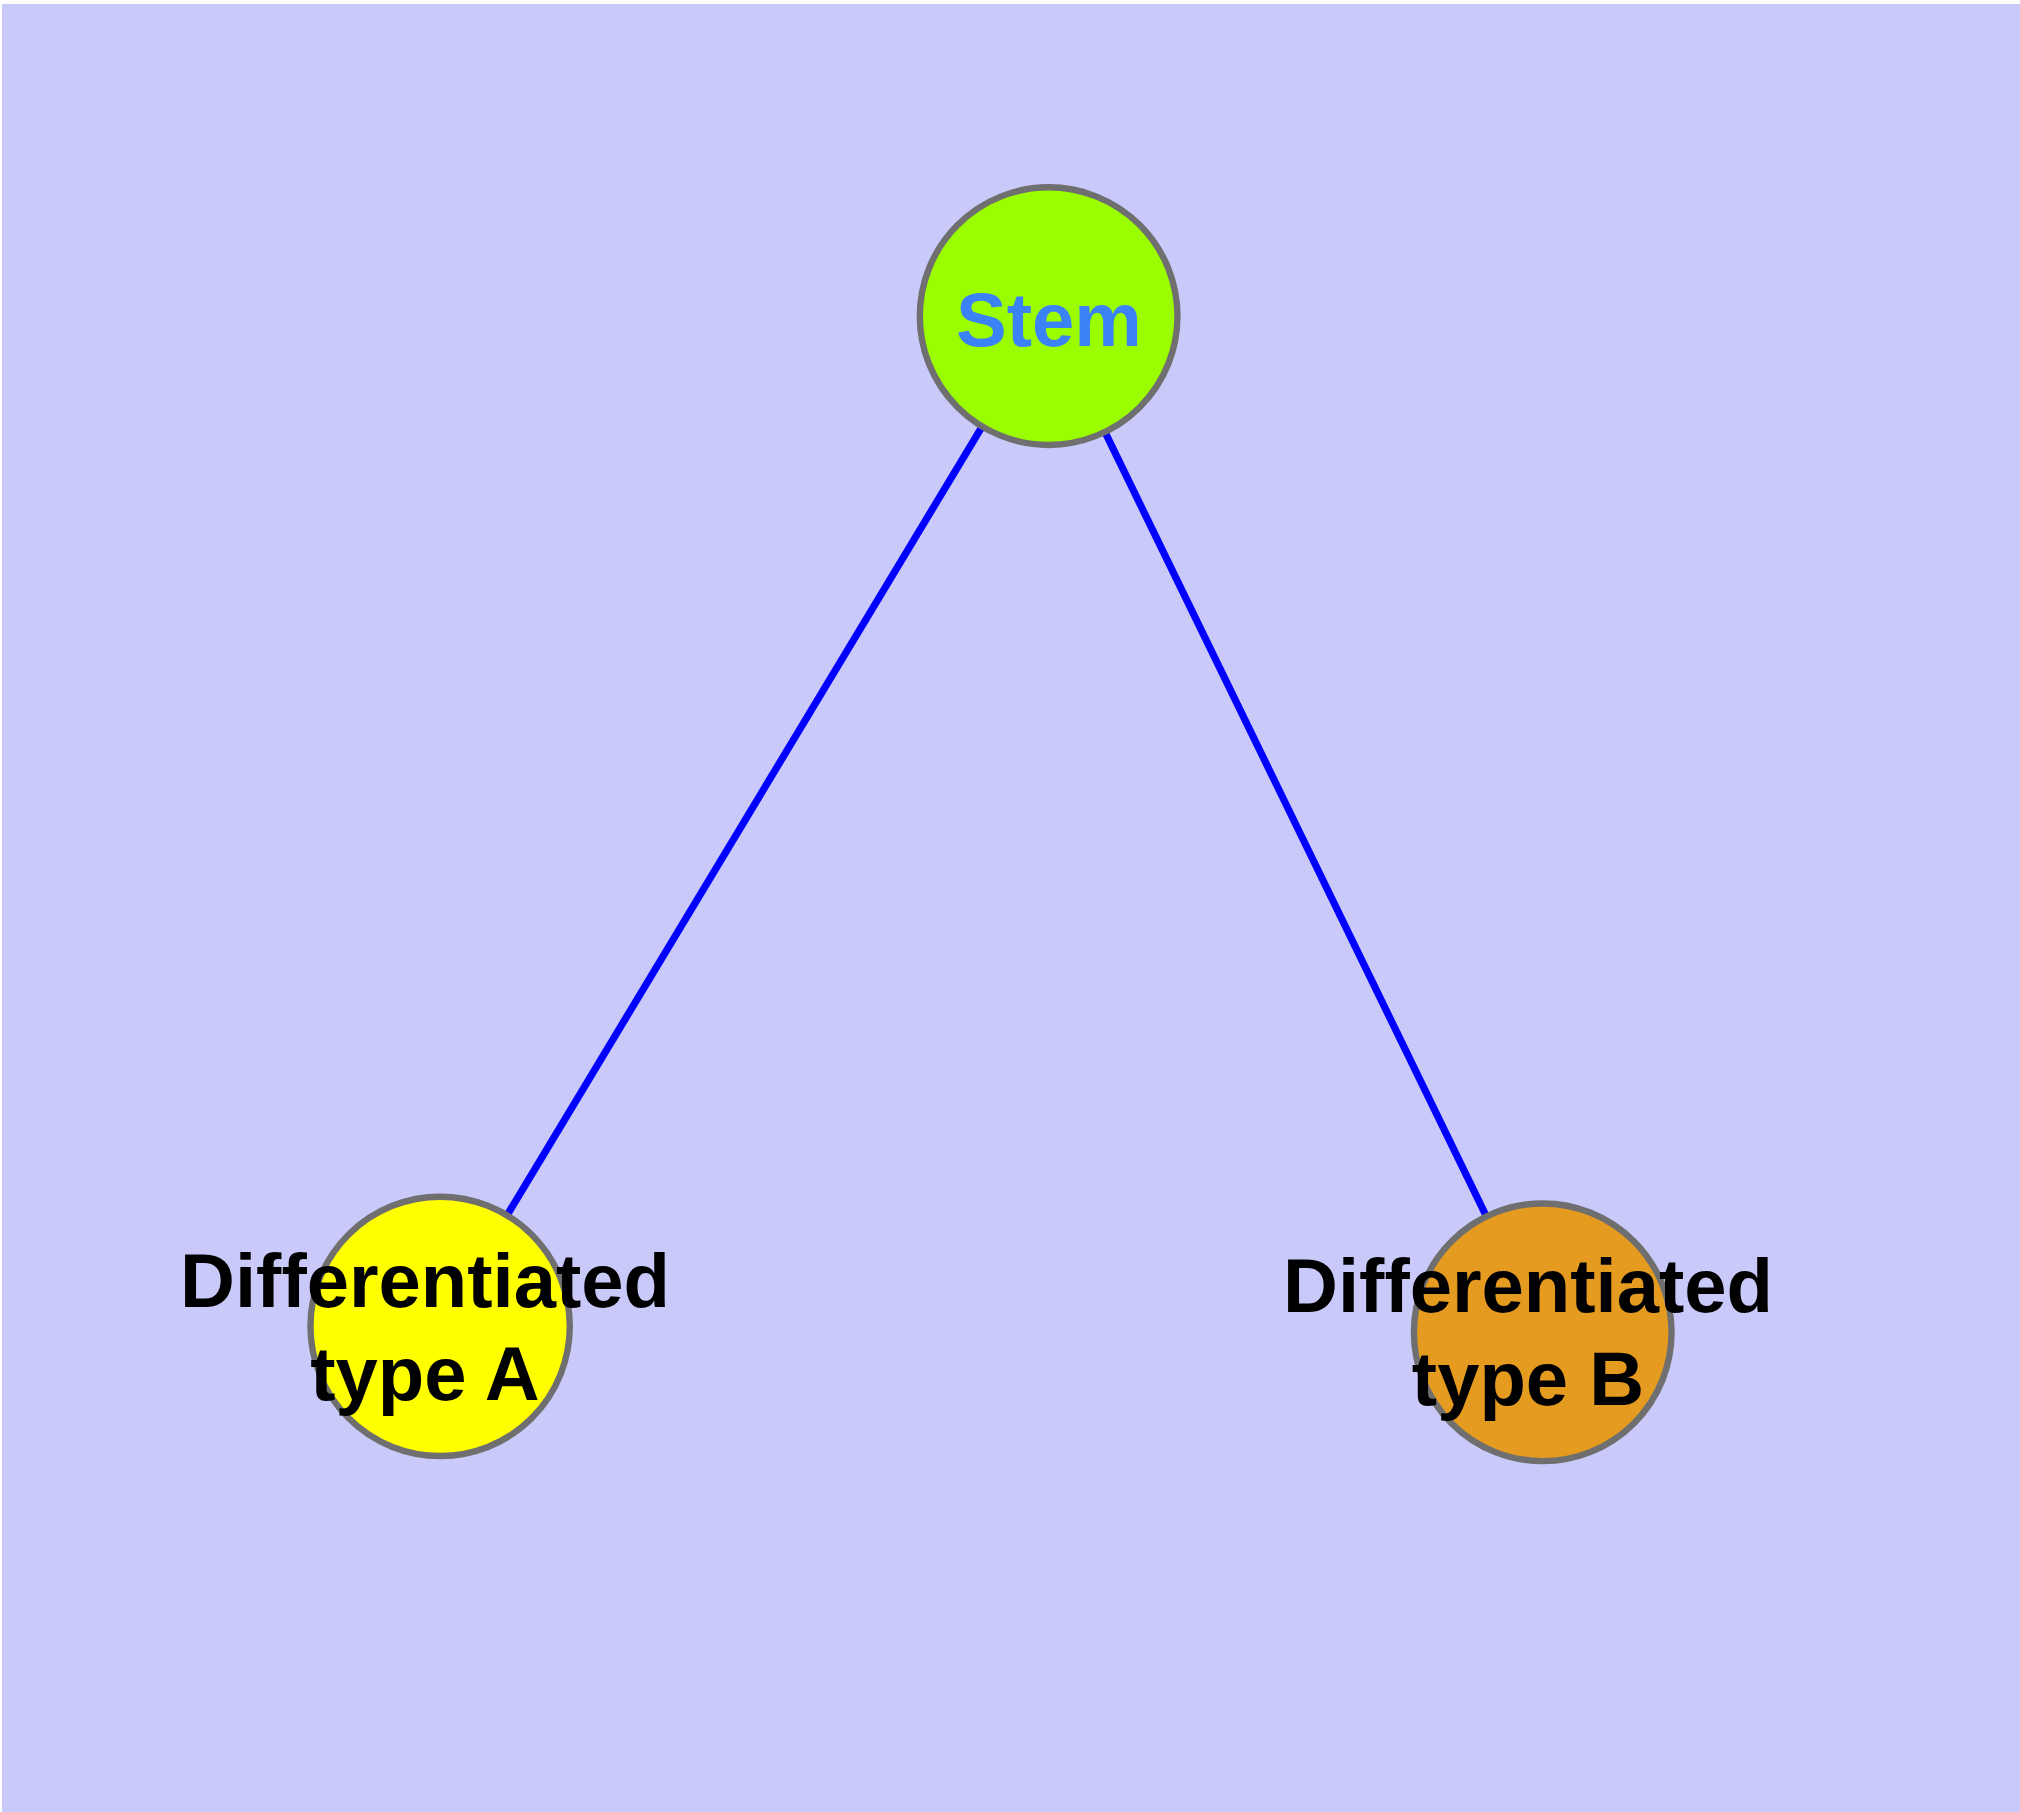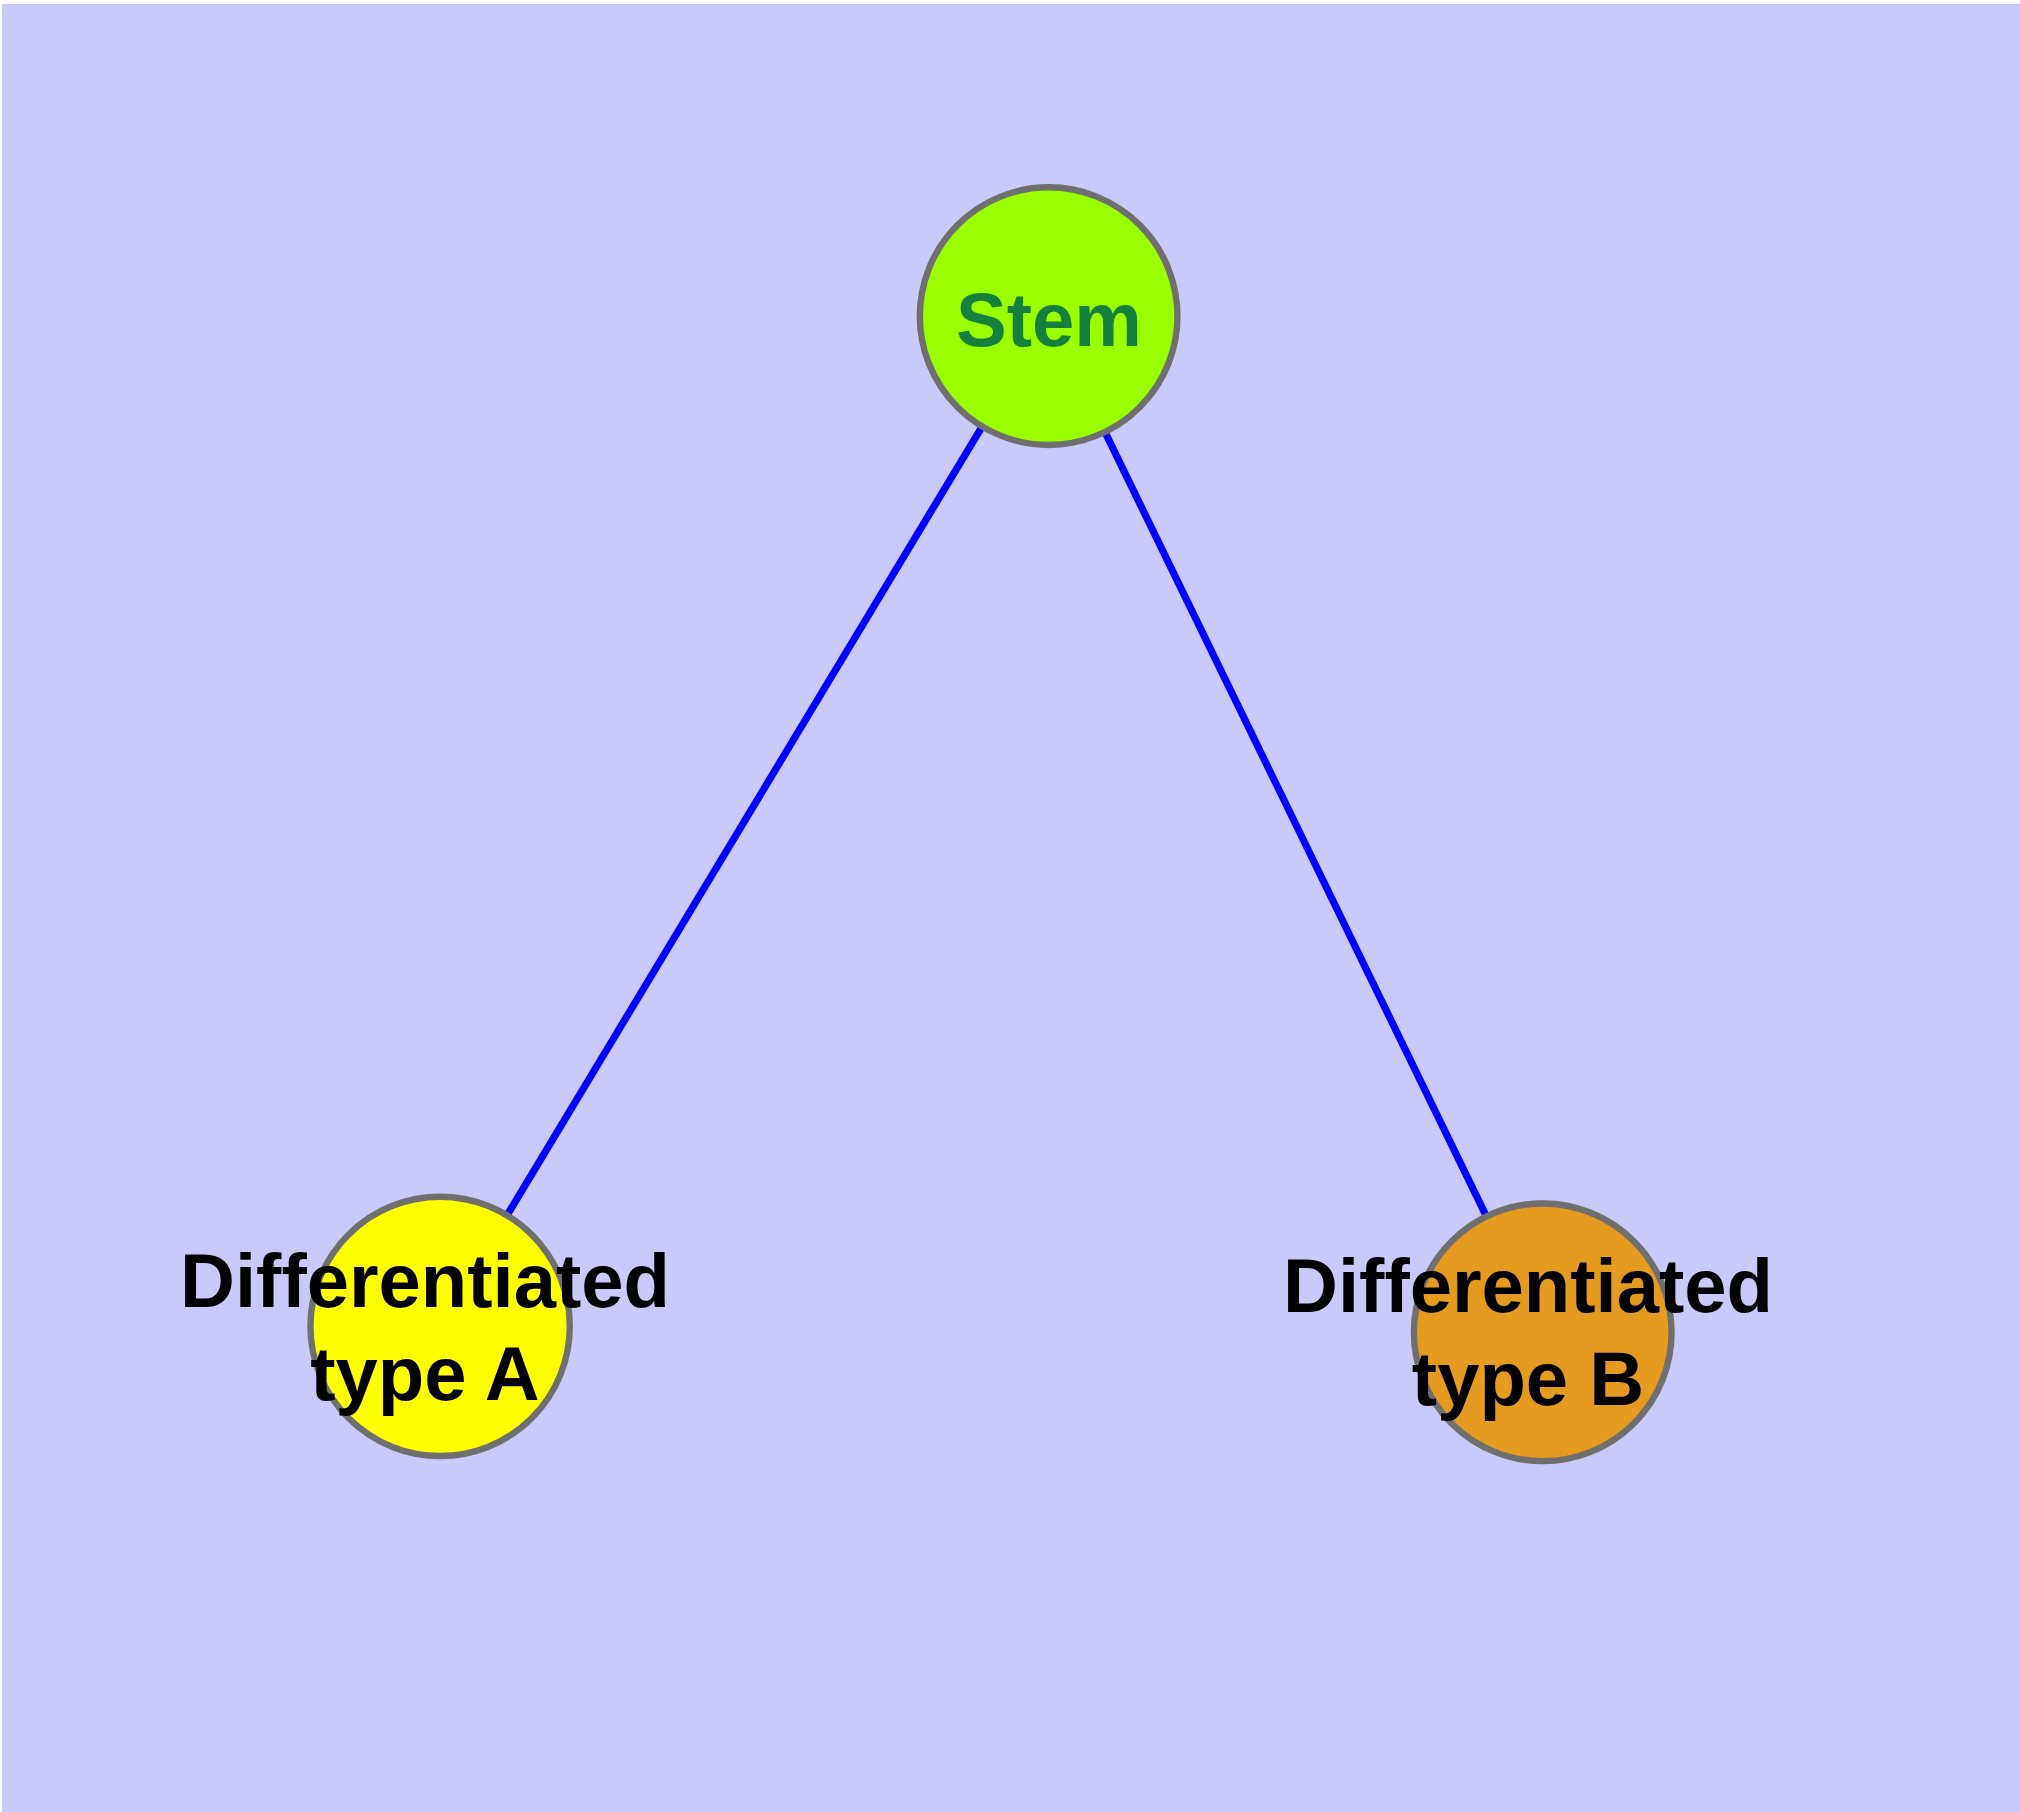--- a/index.html
+++ b/index.html
@@ -51,21 +51,21 @@
   <svg id="graph-svg" viewBox="0 0 2384 2138" xmlns="http://www.w3.org/2000/svg">
 
     <line x1="1237" y1="373" x2="519" y2="1565" stroke-width="8.5" stroke="#0000FF"></line>
     <line x1="1237" y1="373" x2="1820" y2="1572" stroke-width="8.5" stroke="#0000FF"></line>
 
     <circle cx="1237" cy="373" r="152" stroke-width="7.5" fill="#9AFE00" stroke="#6F6F6F"></circle>
     <circle cx="519" cy="1565" r="153" stroke-width="7.5" fill="#FFFF00" stroke="#6F6F6F"></circle>
     <circle cx="1820" cy="1572" r="152" stroke-width="7.5" fill="#E59A20" stroke="#6F6F6F"></circle>
   </svg>
 
-  <div class="node-label" style="left: 1049px; top: 319px; color: #15803d;">Stem</div>
+  <div class="node-label" style="left: 1049px; top: 319px; color: #3b82f6;">Stem</div>
 
   <div class="node-label" style="left: 425px; top: 1327px; color: rgb(0, 0, 0);">Differentiated
 type A</div>
 
   <div class="node-label" style="left: 1528px; top: 1332px; color: rgb(0, 0, 0);">Differentiated
 type B</div>
 
 </div>
 
 

